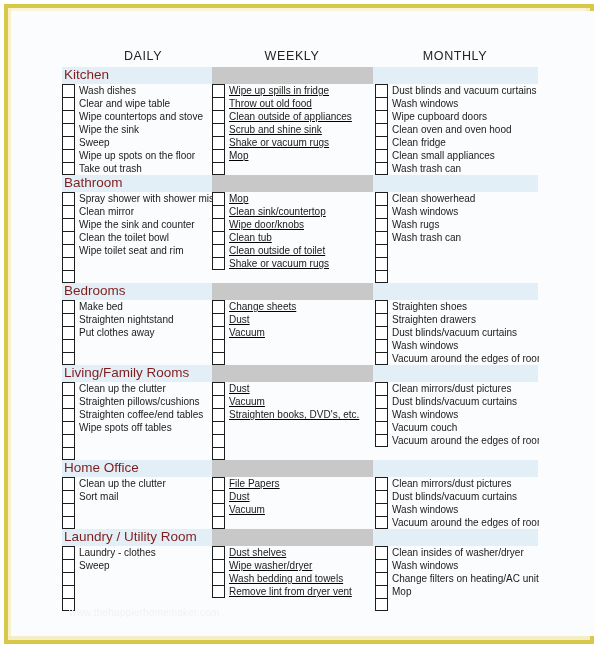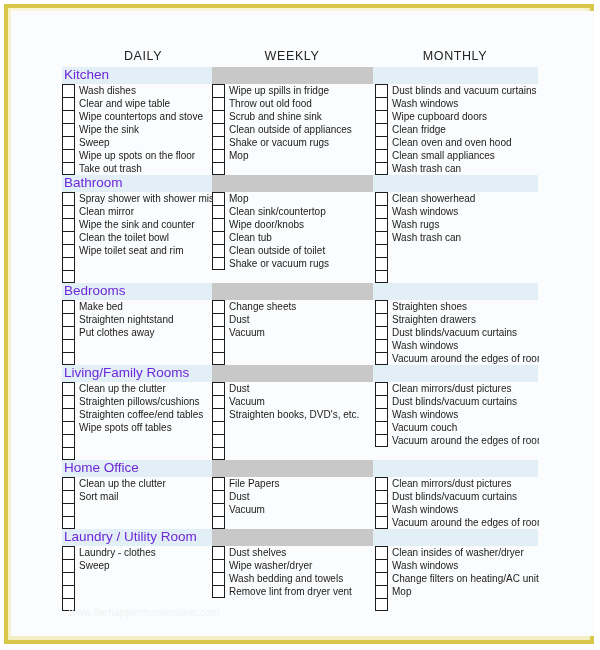--- a/index.html
+++ b/index.html
@@ -82,35 +82,35 @@
   .band-gray {
     position: absolute;
     left: 201px; top: 0;
     width: 161px; height: 17px;
     background: #c8c8c8;
   }
   .section-title {
     position: absolute;
     left: 53px; top: -1px;
     font-size: 13.5px;
-    color: #6d28d9;
+    color: #7f1d1d;
     white-space: nowrap;
     line-height: 18px;
   }
 
   .section-rows {
     position: relative;
     display: flex;
   }
   .col {
     position: relative;
     flex: 0 0 auto;
   }
   .col.daily   { width: 150px; margin-left: 51px; }
-  .col.weekly  { width: 162px; }
+  .col.weekly  { width: 162px; text-decoration: underline; }
   .col.monthly { width: 164px; margin-left: 1px; }
 
   .row {
     display: flex;
     align-items: flex-start;
     height: 13px;
   }
   .checkbox {
     flex: 0 0 auto;
     width: 13px;
@@ -206,28 +206,28 @@
               <div class="row">
                 <div class="checkbox"></div>
                 <div class="row-label">Wipe up spills in fridge</div>
               </div>
               <div class="row">
                 <div class="checkbox"></div>
                 <div class="row-label">Throw out old food</div>
               </div>
               <div class="row">
                 <div class="checkbox"></div>
+                <div class="row-label">Clean outside of appliances</div>
+              </div>
+              <div class="row">
+                <div class="checkbox"></div>
                 <div class="row-label">Scrub and shine sink</div>
               </div>
               <div class="row">
                 <div class="checkbox"></div>
-                <div class="row-label">Clean outside of appliances</div>
-              </div>
-              <div class="row">
-                <div class="checkbox"></div>
                 <div class="row-label">Shake or vacuum rugs</div>
               </div>
               <div class="row">
                 <div class="checkbox"></div>
                 <div class="row-label">Mop</div>
               </div>
               <div class="row">
                 <div class="checkbox"></div>
                 <div class="row-label"></div>
               </div>
@@ -240,25 +240,25 @@
               <div class="row">
                 <div class="checkbox"></div>
                 <div class="row-label">Wash windows</div>
               </div>
               <div class="row">
                 <div class="checkbox"></div>
                 <div class="row-label">Wipe cupboard doors</div>
               </div>
               <div class="row">
                 <div class="checkbox"></div>
+                <div class="row-label">Clean oven and oven hood</div>
+              </div>
+              <div class="row">
+                <div class="checkbox"></div>
                 <div class="row-label">Clean fridge</div>
-              </div>
-              <div class="row">
-                <div class="checkbox"></div>
-                <div class="row-label">Clean oven and oven hood</div>
               </div>
               <div class="row">
                 <div class="checkbox"></div>
                 <div class="row-label">Clean small appliances</div>
               </div>
               <div class="row">
                 <div class="checkbox"></div>
                 <div class="row-label">Wash trash can</div>
               </div>
             </div>

